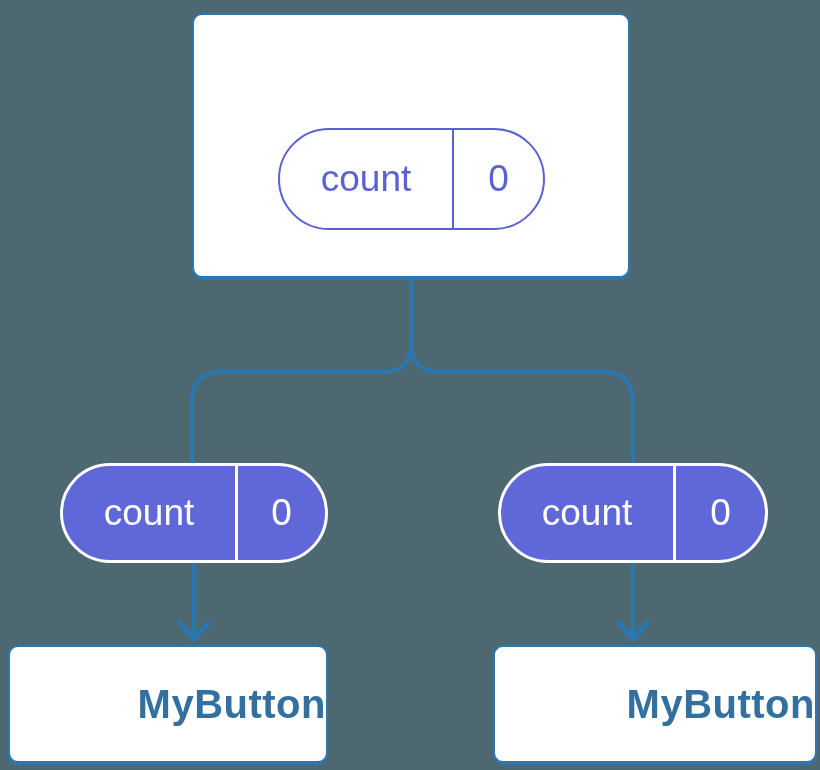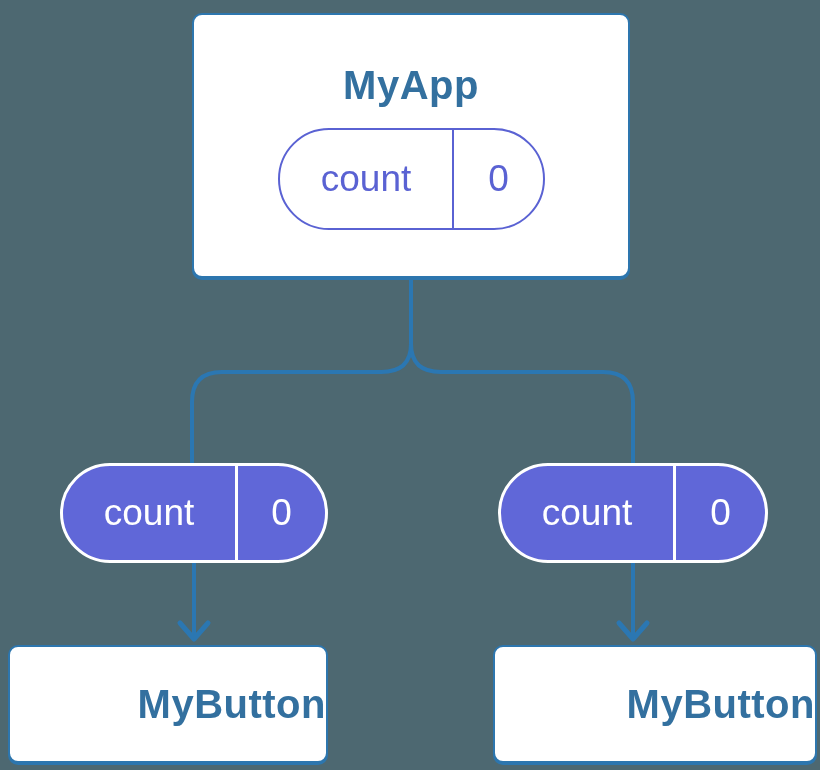--- a/index.html
+++ b/index.html
@@ -124,21 +124,20 @@
       <path class="conn" d="M194 563 L194 636"></path>
       <path class="conn-head" d="M180 623 L194 639 L208 623"></path>
     </g>
     <g>
       <path class="conn" d="M633 563 L633 636"></path>
       <path class="conn-head" d="M619 623 L633 639 L647 623"></path>
     </g>
   </svg>
 
   <div class="node node-root">
-    <div class="node-title root-title">MyApp</div>
     <div class="pill pill-outline">
       <div class="pill-cell pill-name">count</div>
       <div class="pill-cell pill-value">0</div>
     </div>
   </div>
 
   <div class="pill pill-filled pill-child-left">
     <div class="pill-cell pill-name">count</div>
     <div class="pill-cell pill-value">0</div>
   </div>

